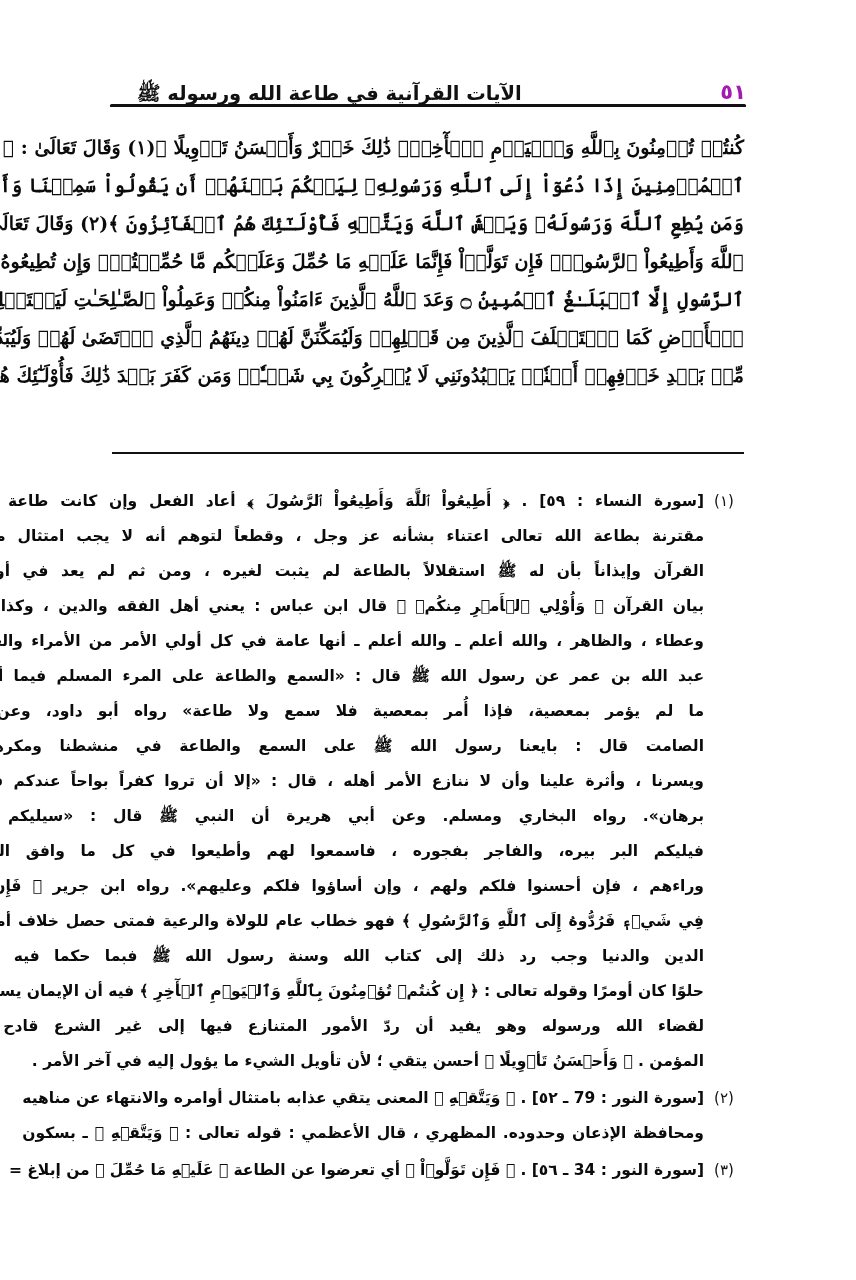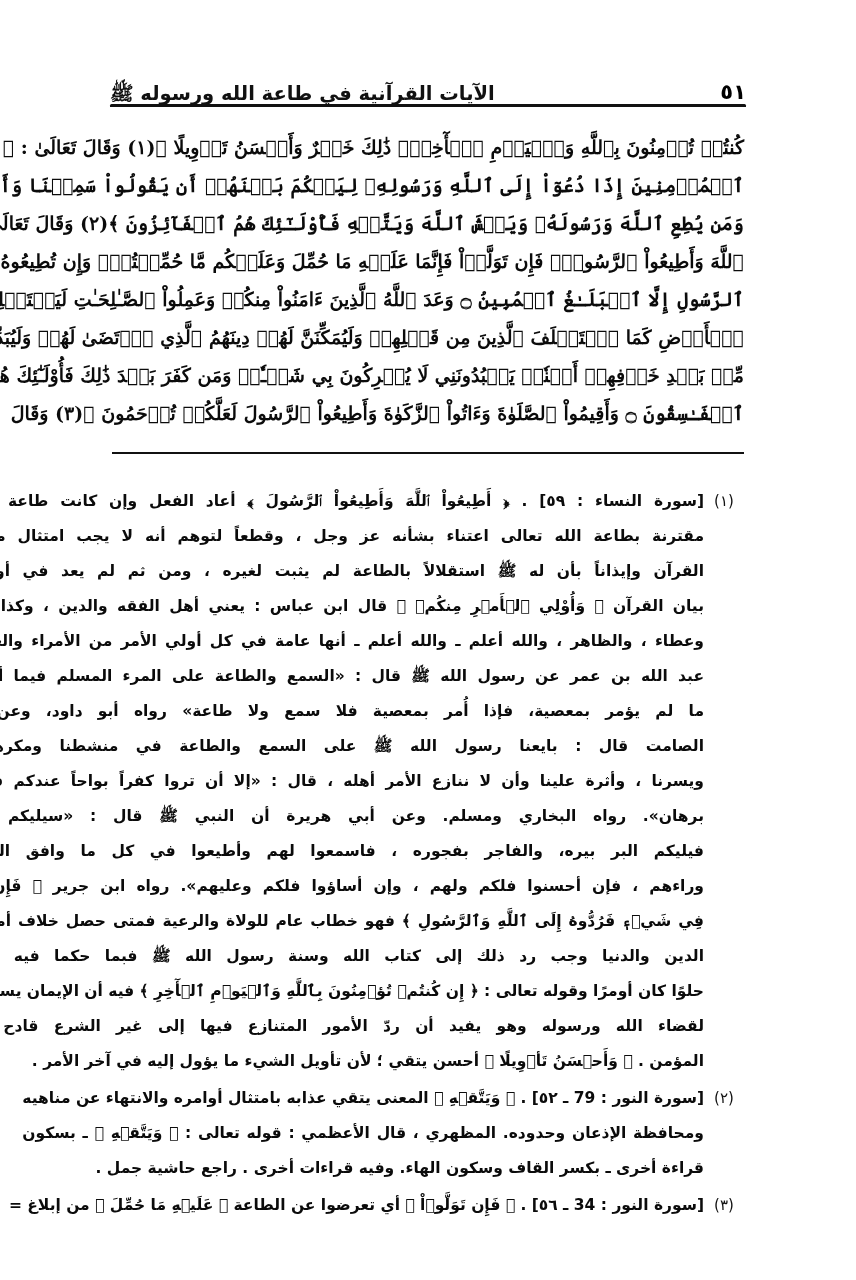--- a/index.html
+++ b/index.html
@@ -35,26 +35,27 @@
   }
   .header-title {
     font-family: "DejaVu Sans", "Liberation Sans", sans-serif;
     font-size: 19.5px;
     font-weight: bold;
     color: #111;
     letter-spacing: 0px;
     white-space: nowrap;
     line-height: 1.1;
     direction: rtl;
+    margin-left: 27px;
   }
   .page-number {
     font-family: "DejaVu Sans", "Liberation Sans", sans-serif;
     font-size: 21px;
     font-weight: bold;
-    color: #000000;
+    color: #a21caf;
     line-height: 1.1;
     direction: rtl;
   }
   .header-rule {
     position: absolute;
     top: 104px;
     right: 110px;
     left: 110px;
     height: 3px;
     background: #111;
@@ -169,21 +170,20 @@
   <div class="header-rule"></div>
 
   <div class="quran-block">
     <div class="quran-line"><span class="stretch">كُنتُمۡ تُؤۡمِنُونَ بِٱللَّهِ وَٱلۡيَوۡمِ ٱلۡأٓخِرِۚ ذَٰلِكَ خَيۡرٌ وَأَحۡسَنُ تَأۡوِيلًا ﴾(١) وَقَالَ تَعَالَىٰ : ﴿ إِنَّمَا كَانَ قَوۡلَ</span></div>
     <div class="quran-line"><span class="stretch">ٱلۡمُؤۡمِنِينَ إِذَا دُعُوٓاْ إِلَى ٱللَّهِ وَرَسُولِهِۦ لِيَحۡكُمَ بَيۡنَهُمۡ أَن يَقُولُواْ سَمِعۡنَا وَأَطَعۡنَاۚ وَأُوْلَـٰٓئِكَ هُمُ ٱلۡمُفۡلِحُونَ ۝</span></div>
     <div class="quran-line"><span class="stretch">وَمَن يُطِعِ ٱللَّهَ وَرَسُولَهُۥ وَيَخۡشَ ٱللَّهَ وَيَتَّقۡهِ فَأُوْلَـٰٓئِكَ هُمُ ٱلۡفَآئِزُونَ ﴾(٢) وَقَالَ تَعَالَىٰ : ﴿ قُلۡ أَطِيعُواْ</span></div>
     <div class="quran-line"><span class="stretch">ٱللَّهَ وَأَطِيعُواْ ٱلرَّسُولَۖ فَإِن تَوَلَّوۡاْ فَإِنَّمَا عَلَيۡهِ مَا حُمِّلَ وَعَلَيۡكُم مَّا حُمِّلۡتُمۡۖ وَإِن تُطِيعُوهُ تَهۡتَدُواْۚ وَمَا عَلَى</span></div>
     <div class="quran-line"><span class="stretch">ٱلرَّسُولِ إِلَّا ٱلۡبَلَـٰغُ ٱلۡمُبِينُ ۝ وَعَدَ ٱللَّهُ ٱلَّذِينَ ءَامَنُواْ مِنكُمۡ وَعَمِلُواْ ٱلصَّـٰلِحَـٰتِ لَيَسۡتَخۡلِفَنَّهُمۡ فِي</span></div>
     <div class="quran-line"><span class="stretch">ٱلۡأَرۡضِ كَمَا ٱسۡتَخۡلَفَ ٱلَّذِينَ مِن قَبۡلِهِمۡ وَلَيُمَكِّنَنَّ لَهُمۡ دِينَهُمُ ٱلَّذِي ٱرۡتَضَىٰ لَهُمۡ وَلَيُبَدِّلَنَّهُم</span></div>
     <div class="quran-line"><span class="stretch">مِّنۢ بَعۡدِ خَوۡفِهِمۡ أَمۡنٗاۚ يَعۡبُدُونَنِي لَا يُشۡرِكُونَ بِي شَيۡـٔٗاۚ وَمَن كَفَرَ بَعۡدَ ذَٰلِكَ فَأُوْلَـٰٓئِكَ هُمُ</span></div>
-    <div class="quran-line"><span class="stretch">ٱلۡفَـٰسِقُونَ ۝ وَأَقِيمُواْ ٱلصَّلَوٰةَ وَءَاتُواْ ٱلزَّكَوٰةَ وَأَطِيعُواْ ٱلرَّسُولَ لَعَلَّكُمۡ تُرۡحَمُونَ ﴾(٣) وَقَالَ</span></div>
   </div>
 
   <div class="quran-divider"></div>
 
   <div class="footnotes">
 
     <div class="footnote">
       <div class="fn-marker">(١)</div>
       <div class="fn-body">
         <div class="fn-line"><span class="stretch">[سورة النساء : ٥٩] . ﴿ أَطِيعُواْ ٱللَّهَ وَأَطِيعُواْ ٱلرَّسُولَ ﴾ أعاد الفعل وإن كانت طاعة الرسول ﷺ</span></div>
@@ -204,21 +204,20 @@
         <div class="fn-line"><span class="stretch">لقضاء الله ورسوله وهو يفيد أن ردّ الأمور المتنازع فيها إلى غير الشرع قادح في إيمان</span></div>
         <div class="fn-line last"><span>المؤمن . ﴿ وَأَحۡسَنُ تَأۡوِيلًا ﴾ أحسن يتقي ؛ لأن تأويل الشيء ما يؤول إليه في آخر الأمر .</span></div>
       </div>
     </div>
 
     <div class="footnote">
       <div class="fn-marker">(٢)</div>
       <div class="fn-body">
         <div class="fn-line"><span class="stretch">[سورة النور : 79 ـ ٥٢] . ﴿ وَيَتَّقۡهِ ﴾ المعنى يتقي عذابه بامتثال أوامره والانتهاء عن مناهيه</span></div>
         <div class="fn-line"><span class="stretch">ومحافظة الإذعان وحدوده. المظهري ، قال الأعظمي : قوله تعالى : ﴿ وَيَتَّقۡهِ ﴾ ـ بسكون</span></div>
-        <div class="fn-line last"><span>قراءة أخرى ـ بكسر القاف وسكون الهاء. وفيه قراءات أخرى . راجع حاشية جمل .</span></div>
       </div>
     </div>
 
     <div class="footnote">
       <div class="fn-marker">(٣)</div>
       <div class="fn-body">
         <div class="fn-line last"><span>[سورة النور : 34 ـ ٥٦] . ﴿ فَإِن تَوَلَّوۡاْ ﴾ أي تعرضوا عن الطاعة ﴿ عَلَيۡهِ مَا حُمِّلَ ﴾ من إبلاغ =</span></div>
       </div>
     </div>
 

